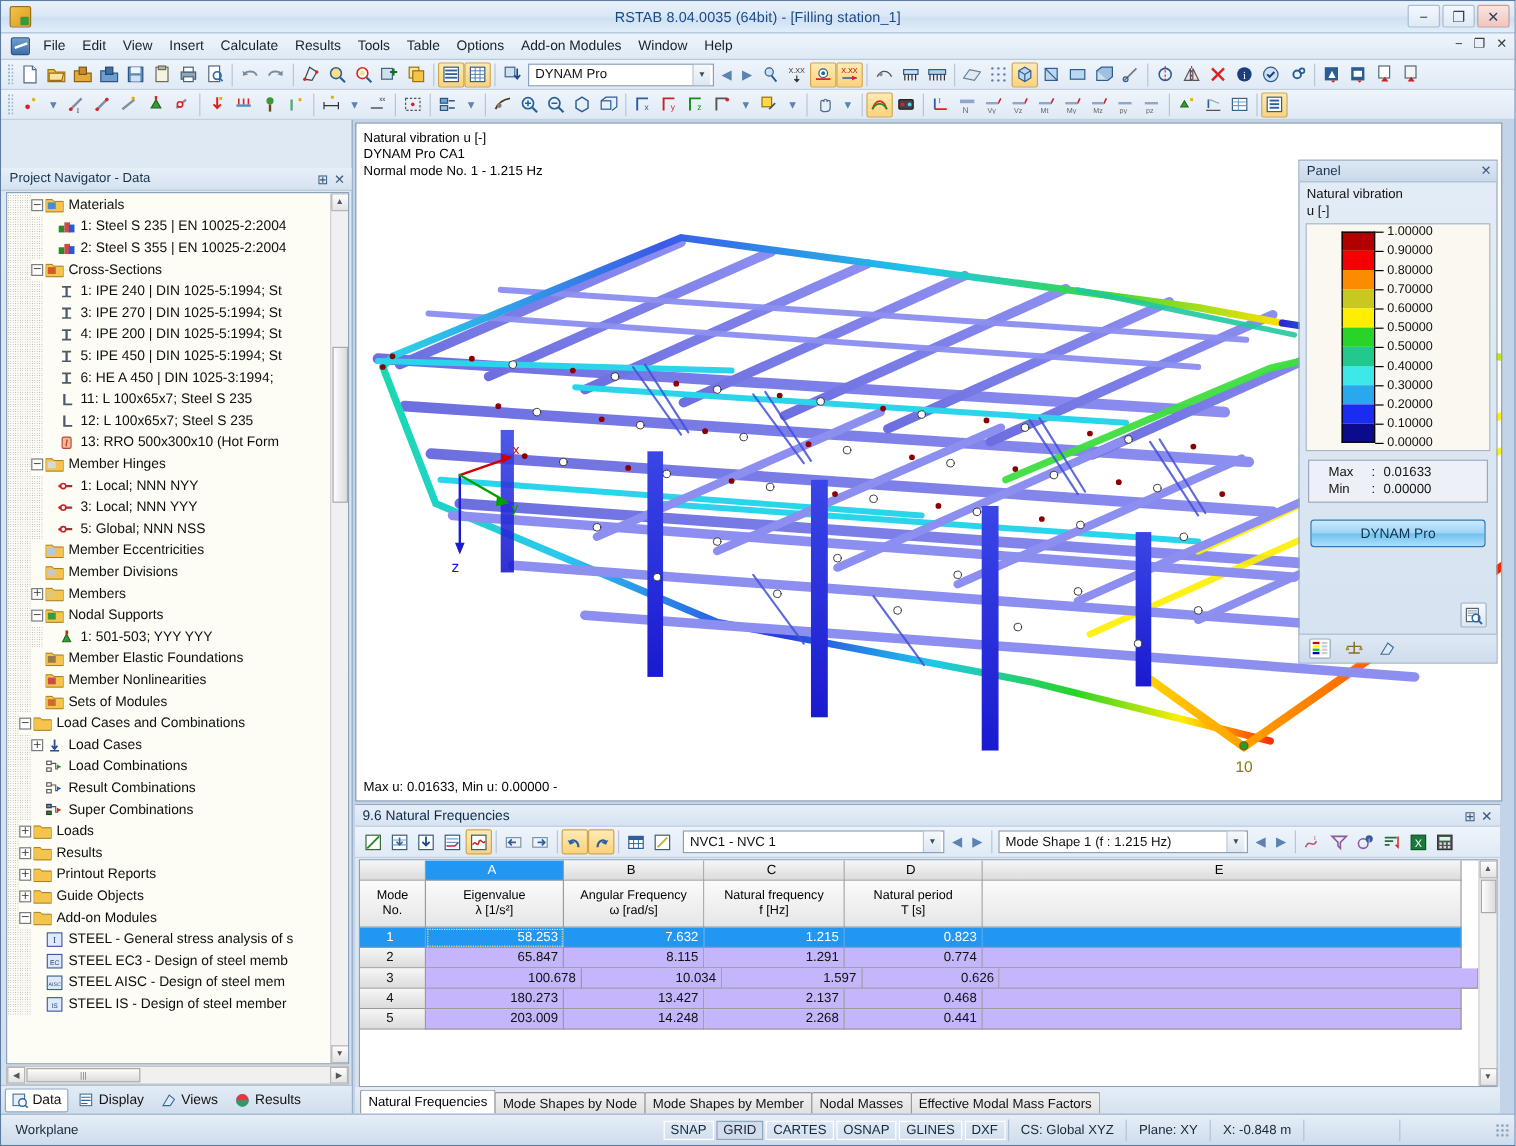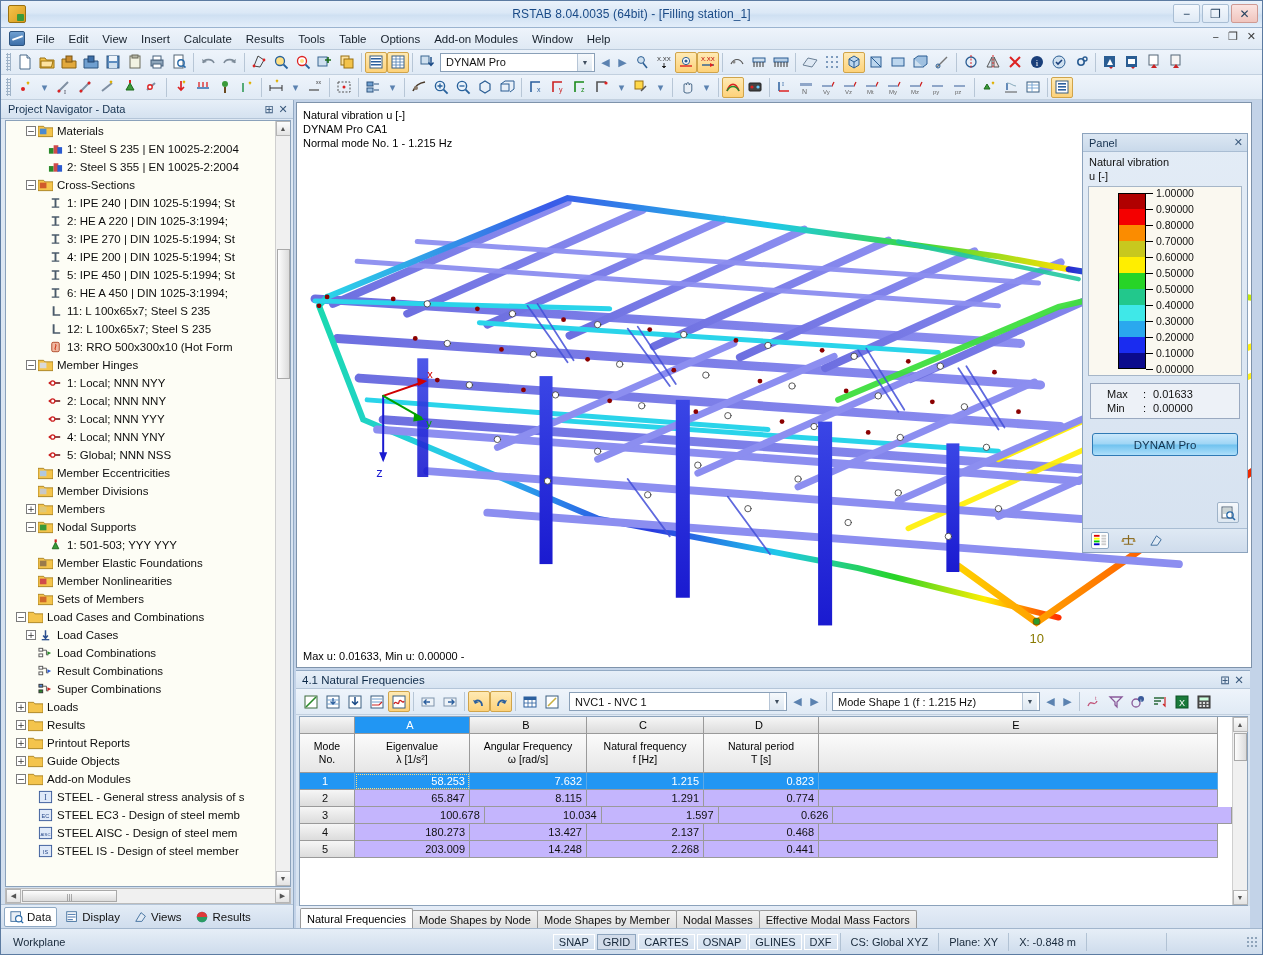--- a/index.html
+++ b/index.html
@@ -108,20 +108,21 @@
   .nav{
     width:293px;flex:none;display:flex;flex-direction:column;
     background:linear-gradient(180deg,#dfe9f4,#d2dfee);
     border-right:1px solid #93aac4;
   }
   .nav-head{
     height:19px;display:flex;align-items:center;
     padding:0 3px 0 7px;font-size:11px;color:#15314f;
     background:linear-gradient(180deg,#e7eff8,#d5e2f0);
     border-bottom:1px solid #b4c5d8;
+    margin-top:40px;
   }
   .nav-head .sp{flex:1;}
   .nav-head .hbtn{ width:14px;text-align:center;color:#3b5a7d;font-size:11px;}
   .tree-wrap{
     flex:1;margin:1px 2px 0 4px;background:#fdfdf5;border:1px solid #8ba2bb;
     position:relative;overflow:hidden;display:flex;
   }
   .tree{ flex:1;overflow:hidden;padding-top:1px;}
   .tnode{ height:18px;display:flex;align-items:center;font-size:11.5px;color:#0e0e0e;white-space:nowrap;}
   .tg{ width:10px;height:10px;flex:none;margin-right:2px;border:1px solid #7b7b7b;background:#fff;
@@ -943,30 +944,20 @@
               <span class="tlabel">1: IPE 240 | DIN 1025-5:1994; St</span>
             </div>
             <div class="tnode">
               <span class="dots"></span>
               <span class="dots"></span>
               <span class="dots"></span>
               <span class="tg none"></span>
               <span class="ti"><svg viewBox="0 0 16 14" width="15" height="14">
                   <path d="M4 2h8v1.6H9v7h3V12H4v-1.4h3v-7H4z" fill="#4a5a6a"></path>
                 </svg></span>
-              <span class="tlabel">2: HE A 220 | DIN 1025-3:1994;</span>
-            </div>
-            <div class="tnode">
-              <span class="dots"></span>
-              <span class="dots"></span>
-              <span class="dots"></span>
-              <span class="tg none"></span>
-              <span class="ti"><svg viewBox="0 0 16 14" width="15" height="14">
-                  <path d="M4 2h8v1.6H9v7h3V12H4v-1.4h3v-7H4z" fill="#4a5a6a"></path>
-                </svg></span>
               <span class="tlabel">3: IPE 270 | DIN 1025-5:1994; St</span>
             </div>
             <div class="tnode">
               <span class="dots"></span>
               <span class="dots"></span>
               <span class="dots"></span>
               <span class="tg none"></span>
               <span class="ti"><svg viewBox="0 0 16 14" width="15" height="14">
                   <path d="M4 2h8v1.6H9v7h3V12H4v-1.4h3v-7H4z" fill="#4a5a6a"></path>
                 </svg></span>
@@ -1048,56 +1039,32 @@
             <div class="tnode">
               <span class="dots"></span>
               <span class="dots"></span>
               <span class="dots"></span>
               <span class="tg none"></span>
               <span class="ti"><svg viewBox="0 0 16 14" width="15" height="14">
                   <path d="M4 7h9" stroke="#8a3a3a" stroke-width="2"></path>
                   <circle cx="5" cy="7" r="2.3" fill="#fff" stroke="#c22" stroke-width="1.4"></circle>
                   <circle cx="2" cy="7" r="1.4" fill="#c22"></circle>
                 </svg></span>
-              <span class="tlabel">2: Local; NNN NNY</span>
+              <span class="tlabel">3: Local; NNN YYY</span>
             </div>
             <div class="tnode">
               <span class="dots"></span>
               <span class="dots"></span>
               <span class="dots"></span>
               <span class="tg none"></span>
               <span class="ti"><svg viewBox="0 0 16 14" width="15" height="14">
                   <path d="M4 7h9" stroke="#8a3a3a" stroke-width="2"></path>
                   <circle cx="5" cy="7" r="2.3" fill="#fff" stroke="#c22" stroke-width="1.4"></circle>
                   <circle cx="2" cy="7" r="1.4" fill="#c22"></circle>
                 </svg></span>
-              <span class="tlabel">3: Local; NNN YYY</span>
-            </div>
-            <div class="tnode">
-              <span class="dots"></span>
-              <span class="dots"></span>
-              <span class="dots"></span>
-              <span class="tg none"></span>
-              <span class="ti"><svg viewBox="0 0 16 14" width="15" height="14">
-                  <path d="M4 7h9" stroke="#8a3a3a" stroke-width="2"></path>
-                  <circle cx="5" cy="7" r="2.3" fill="#fff" stroke="#c22" stroke-width="1.4"></circle>
-                  <circle cx="2" cy="7" r="1.4" fill="#c22"></circle>
-                </svg></span>
-              <span class="tlabel">4: Local; NNN YNY</span>
-            </div>
-            <div class="tnode">
-              <span class="dots"></span>
-              <span class="dots"></span>
-              <span class="dots"></span>
-              <span class="tg none"></span>
-              <span class="ti"><svg viewBox="0 0 16 14" width="15" height="14">
-                  <path d="M4 7h9" stroke="#8a3a3a" stroke-width="2"></path>
-                  <circle cx="5" cy="7" r="2.3" fill="#fff" stroke="#c22" stroke-width="1.4"></circle>
-                  <circle cx="2" cy="7" r="1.4" fill="#c22"></circle>
-                </svg></span>
               <span class="tlabel">5: Global; NNN NSS</span>
             </div>
             <div class="tnode">
               <span class="dots"></span>
               <span class="dots"></span>
               <span class="tg none"></span>
               <span class="ti"><svg viewBox="0 0 16 14" width="15" height="14">
                   <path d="M0 2h6l1.3 1.6H16V13H0z" fill="#f4c44c" stroke="#9a7110" stroke-width=".8"></path>
                   <rect x="2" y="4.5" width="7" height="6" fill="#b0c8e0"></rect>
                 </svg></span>
@@ -1165,21 +1132,21 @@
               <span class="tlabel">Member Nonlinearities</span>
             </div>
             <div class="tnode">
               <span class="dots"></span>
               <span class="dots"></span>
               <span class="tg none"></span>
               <span class="ti"><svg viewBox="0 0 16 14" width="15" height="14">
                   <path d="M0 2h6l1.3 1.6H16V13H0z" fill="#f4c44c" stroke="#9a7110" stroke-width=".8"></path>
                   <rect x="2" y="4.5" width="7" height="6" fill="#d06a2a"></rect>
                 </svg></span>
-              <span class="tlabel">Sets of Members</span>
+              <span class="tlabel">Sets of Modules</span>
             </div>
             <div class="tnode">
               <span class="dots"></span>
               <span class="tg">−</span>
               <span class="ti"><svg viewBox="0 0 16 14" width="15" height="14">
                   <path d="M0 2h6l1.3 1.6H16V13H0z" fill="#f4c44c" stroke="#9a7110" stroke-width=".8"></path>
                 </svg></span>
               <span class="tlabel">Load Cases and Combinations</span>
             </div>
             <div class="tnode">
@@ -1702,21 +1669,21 @@
               <svg class="ico" style="width:15px;height:15px" viewBox="0 0 16 16">
                   <path d="M2 13l6-10 5 4-4 6z" fill="#dfe9f4" stroke="#3a6a9a"></path>
                 </svg>
             </div>
           </div>
         </div>
       </div>
 
       <div class="dock">
         <div class="dock-head">
-          <span>4.1 Natural Frequencies</span>
+          <span>9.6 Natural Frequencies</span>
           <span class="sp"></span>
           <span class="hbtn">⊞</span>
           <span class="hbtn">✕</span>
         </div>
 
         <div class="dock-tb">
           <div class="tbtn">
               <svg class="ico" viewBox="0 0 16 16">
                 <rect x="2" y="2" width="12" height="12" fill="#fff" stroke="#3a6a3a"></rect>
                 <path d="M3 13L13 3" stroke="#2a8a2a" stroke-width="1.6"></path>

